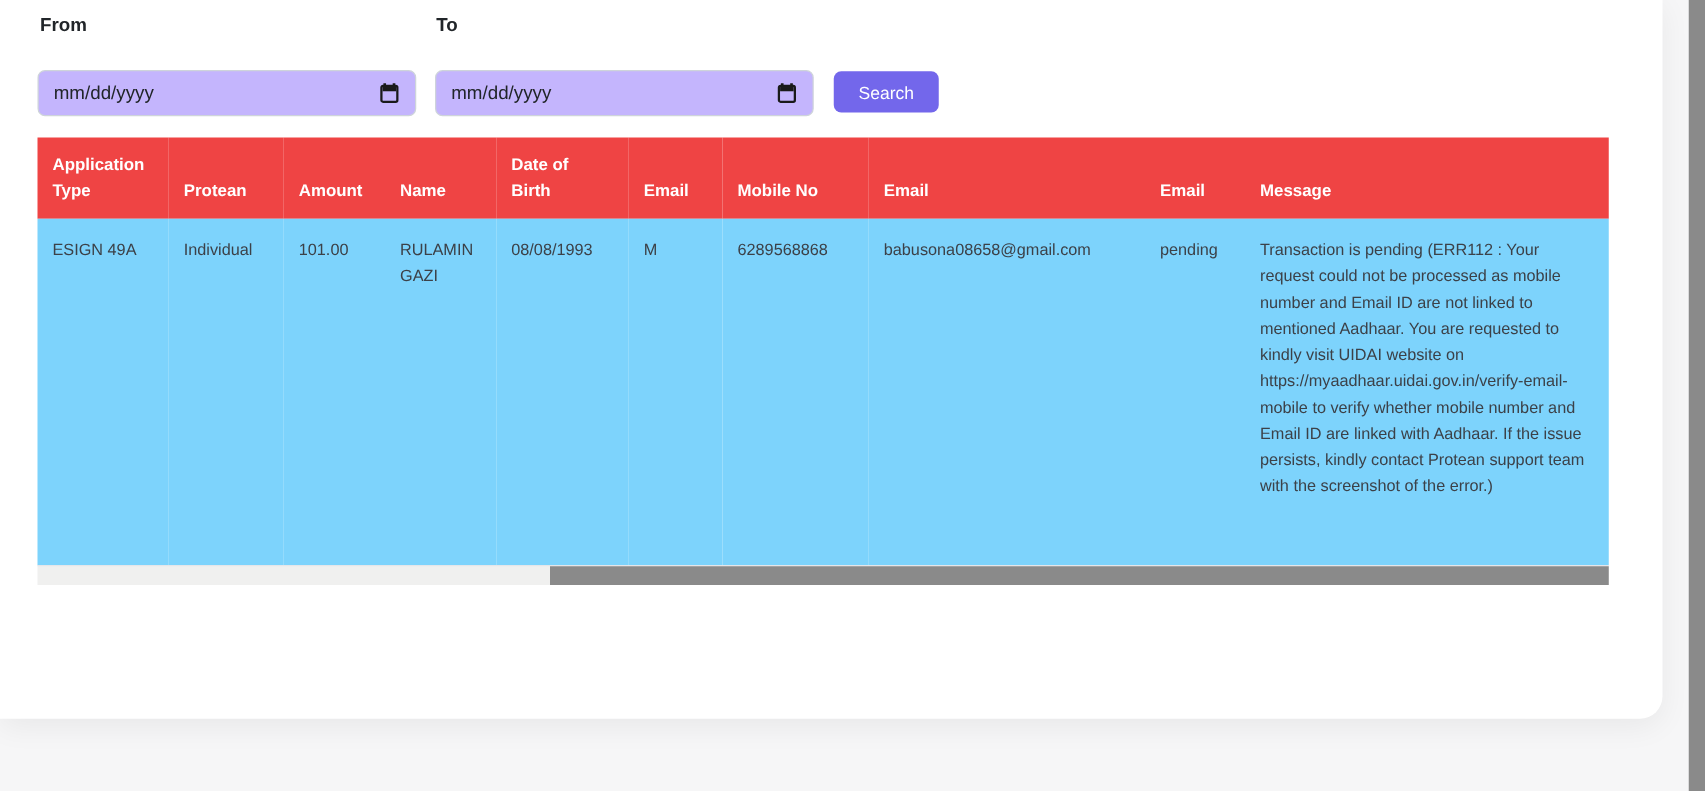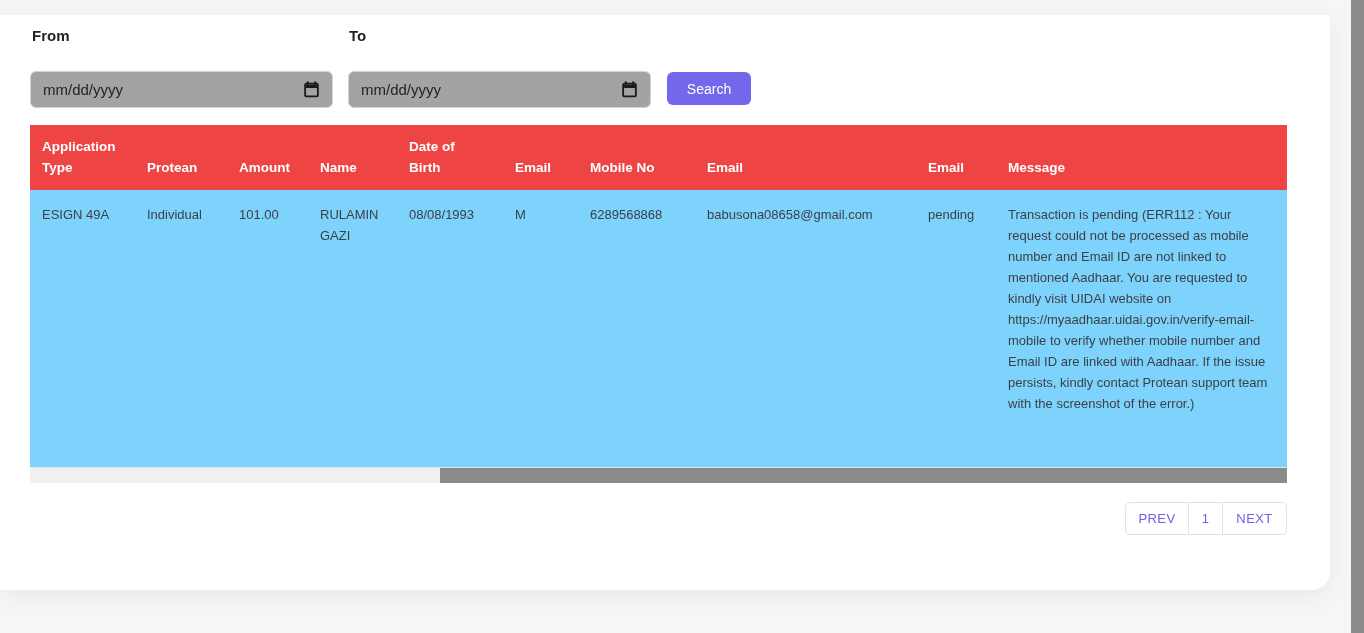--- a/index.html
+++ b/index.html
@@ -9,34 +9,33 @@
     font-family: "Liberation Sans", sans-serif;
     background: #f6f6f7;
   }
   .card {
     position: absolute;
     left: 0; top: 0;
     width: 1330px; height: 575px;
     background: #ffffff;
     border-radius: 0 0 18px 0;
     box-shadow: 0 6px 24px rgba(0,0,0,0.06);
-    margin-top: 15px;
   }
   
   .field-label {
     position: absolute;
     font-size: 15px; font-weight: 700; color: #212529;
   }
   .from-label { left: 32px; top: 12px; }
   .to-label   { left: 349px; top: 12px; }
   .date-input {
     position: absolute; top: 56px;
     width: 303px; height: 37px;
     border: 1px solid #ced4da; border-radius: 6px;
-    background: #a3a3a3;
+    background: #c4b5fd;
     display: flex; align-items: center; justify-content: space-between;
     padding: 4px 12px;
     cursor: text;
   }
   .from-input { left: 30px; }
   .to-input   { left: 348px; }
   .date-placeholder { font-size: 15px; color: #212529; }
   .cal-icon { width: 17px; height: 17px; display: block; cursor: pointer; }
   .search-btn {
     position: absolute; left: 667px; top: 57px;
@@ -190,23 +189,18 @@
           <td>pending</td>
           <td>Transaction is pending (ERR112 : Your request could not be processed as mobile number and Email ID are not linked to mentioned Aadhaar. You are requested to kindly visit UIDAI website on https://myaadhaar.uidai.gov.in/verify-email-mobile to verify whether mobile number and Email ID are linked with Aadhaar. If the issue persists, kindly contact Protean support team with the screenshot of the error.)</td>
         </tr>
       </tbody>
     </table>
     <div class="h-scrollbar">
       <div class="h-thumb"></div>
     </div>
   </div>
 
-  <div class="pagination">
-    <button class="page-btn page-prev">PREV</button>
-    <button class="page-btn page-num">1</button>
-    <button class="page-btn page-next">NEXT</button>
-  </div>
 
 </div>
 
 <div class="v-scrollbar">
   <div class="v-thumb"></div>
 </div>
 
 </body></html>

